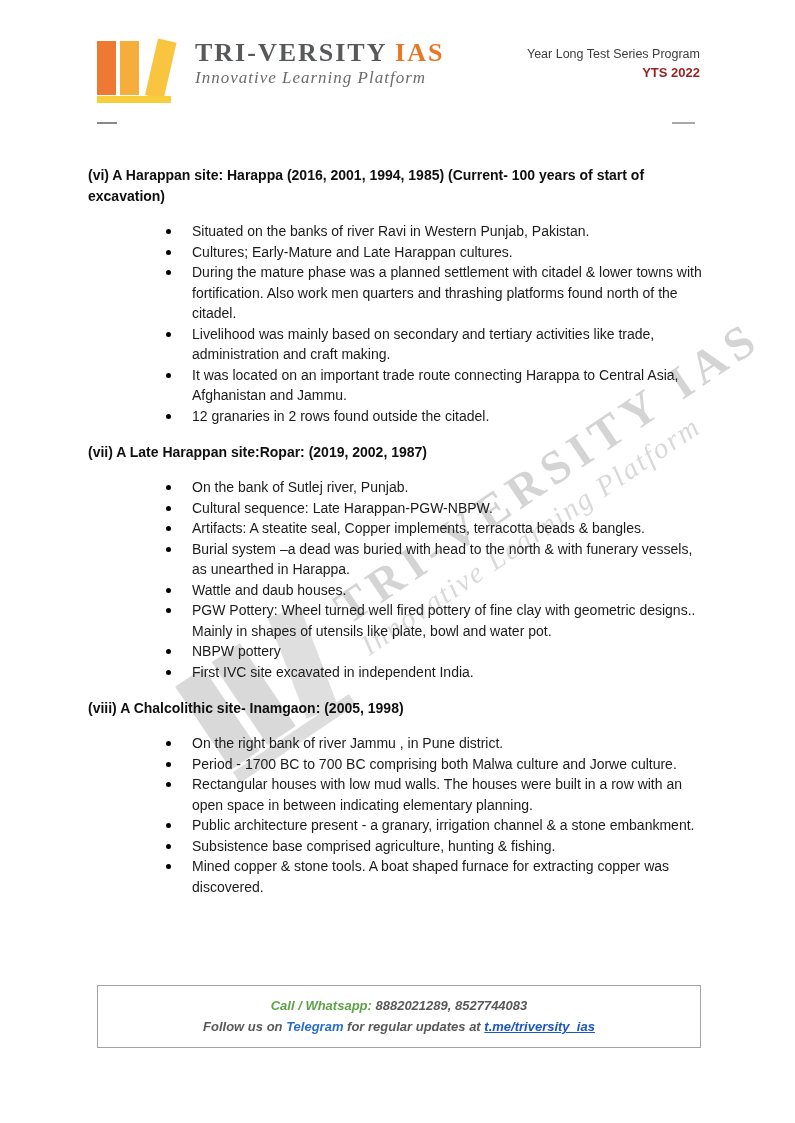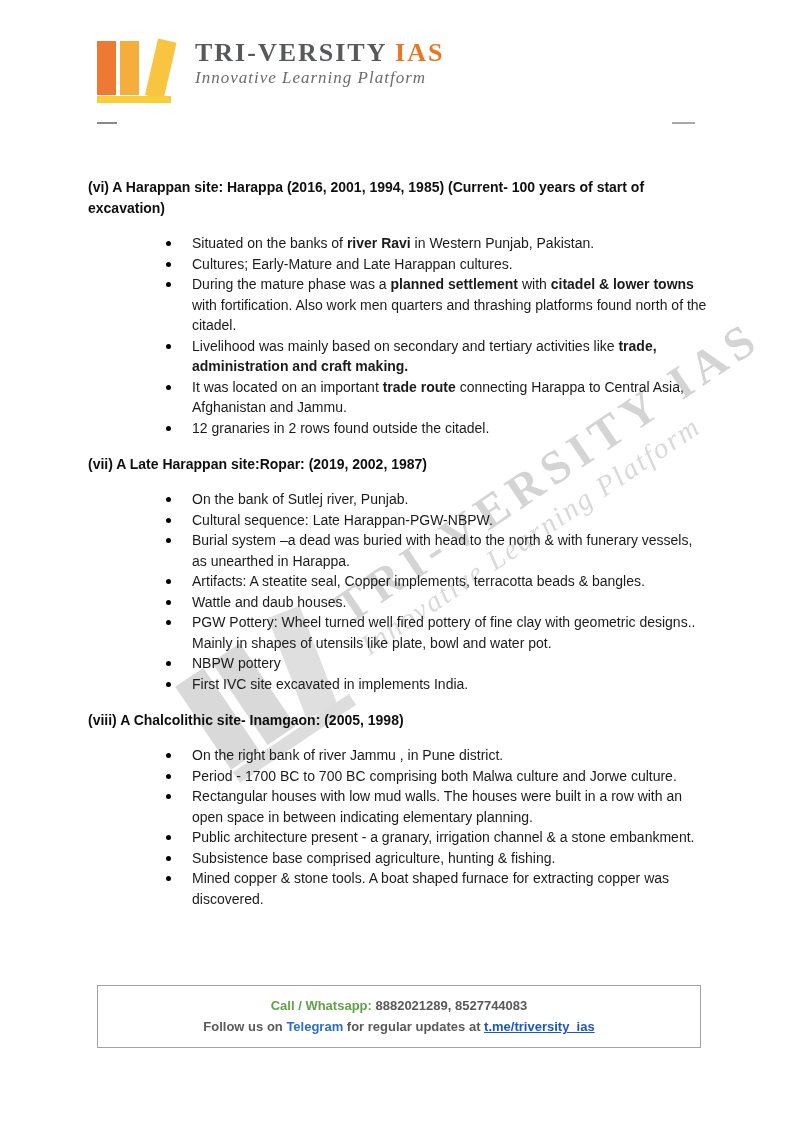--- a/index.html
+++ b/index.html
@@ -42,53 +42,57 @@
   .wm-book{position:absolute;bottom:16px;width:34px;height:100px;background:#8f8f8f;}
   .wm-b1{left:4px;}
   .wm-b2{left:48px;}
   .wm-b3{left:95px;background:#a0a0a0;height:108px;transform:rotate(13deg);transform-origin:bottom left;}
   .wm-shelf{position:absolute;bottom:0;left:4px;width:140px;height:13px;background:#9b9b9b;}
   .wm-text{font-family:"Liberation Serif",serif;}
   .wm-title{font-size:47px;font-weight:700;letter-spacing:7px;color:#7f7f7f;white-space:nowrap;}
   .wm-tagline{font-size:29px;font-style:italic;color:#8e8e8e;letter-spacing:2px;white-space:nowrap;}
 
   
-  .content{position:absolute;left:88px;top:177px;width:620px;z-index:1;
+  .content{position:absolute;left:88px;top:165px;width:620px;z-index:1;
            font-size:14px;line-height:20.5px;}
   .section{margin:0 0 16px 0;}
   .section-heading{font-size:14px;font-weight:700;line-height:21px;margin:0 0 14px 0;color:#0f0f0f;}
   .bullets{margin:0;padding:0 0 0 104px;list-style:none;}
   .bullets li{position:relative;}
   .bullets li::before{content:'';position:absolute;left:-26px;top:8px;width:5px;height:5px;
                       border-radius:50%;background:#000;}
-  .seg-bold{font-weight:700;text-align:center;}
+  .seg-bold{font-weight:400;text-align:center;}
   .seg-underline{text-decoration:underline;}
 
   
   .contact-box{position:absolute;left:97px;top:985px;width:604px;box-sizing:border-box;
                border:1px solid #a3a3a3;padding:9px 8px 10px;text-align:center;z-index:1;
-               font-size:13px;font-weight:700;line-height:21px;color:#595959;}
+               font-size:13px;font-weight:700;line-height:21px;color:#595959;font-style:italic;}
 </style>
 </head>
 <body>
 
 <div class="page">
 
   <div class="hdr">
     <div class="brand">
       <div class="logo">
         <div class="book book1"></div>
         <div class="book book2"></div>
         <div class="book book3"></div>
         <div class="shelf"></div>
       </div>
       <div class="brand-text">
         <div class="brand-name"><span>TRI-VERSITY </span><span class="orange">IAS</span></div>
         <div class="brand-tagline">Innovative Learning Platform</div>
       </div>
+    </div>
+    <div class="program">
+      <div class="program-line">Year Long Test Series Program</div>
+      <div class="program-year">YTS 2022</div>
     </div>
   </div>
 
   <div class="dash dash-left"></div>
   <div class="dash dash-right"></div>
 
   <div class="watermark">
     <div class="wm-icon">
       <div class="wm-book wm-b1"></div>
       <div class="wm-book wm-b2"></div>
@@ -113,26 +117,26 @@
           <li><span>It was located on an important </span><span class="seg-bold">trade route</span><span> connecting Harappa to Central Asia, Afghanistan and Jammu.</span></li>
           <li><span>12 granaries in 2 rows found outside the citadel.</span></li>
         </ul>
     </div>
 
     <div class="section">
       <h3 class="section-heading">(vii) A Late Harappan site:Ropar: (2019, 2002, 1987)</h3>
       <ul class="bullets">
           <li><span>On the bank of Sutlej river, Punjab.</span></li>
           <li><span>Cultural sequence: Late Harappan-PGW-NBPW.</span></li>
+          <li><span>Artifacts: A steatite seal, Copper implements, terracotta beads &amp; bangles.</span></li>
           <li><span>Burial system –a dead was buried with head to the north &amp; with funerary vessels, as unearthed in Harappa.</span></li>
-          <li><span>Artifacts: A steatite seal, Copper implements, terracotta beads &amp; bangles.</span></li>
           <li><span>Wattle and daub houses.</span></li>
           <li><span>PGW Pottery: Wheel turned well fired pottery of fine clay with geometric designs.. Mainly in shapes of utensils like plate, bowl  and water pot.</span></li>
           <li><span>NBPW pottery</span></li>
-          <li><span>First IVC site excavated in implements India.</span></li>
+          <li><span>First IVC site excavated in independent India.</span></li>
         </ul>
     </div>
 
     <div class="section">
       <h3 class="section-heading">(viii) A Chalcolithic site- Inamgaon: (2005, 1998)</h3>
       <ul class="bullets">
           <li><span>On the right bank of river Jammu , in Pune district.</span></li>
           <li><span>Period - 1700 BC to 700 BC comprising both Malwa culture and Jorwe culture.</span></li>
           <li><span>Rectangular houses with low mud walls. The houses were built in a row with an open space in between indicating elementary planning.</span></li>
           <li><span>Public architecture present - a granary, irrigation channel &amp; a stone embankment.</span></li>

